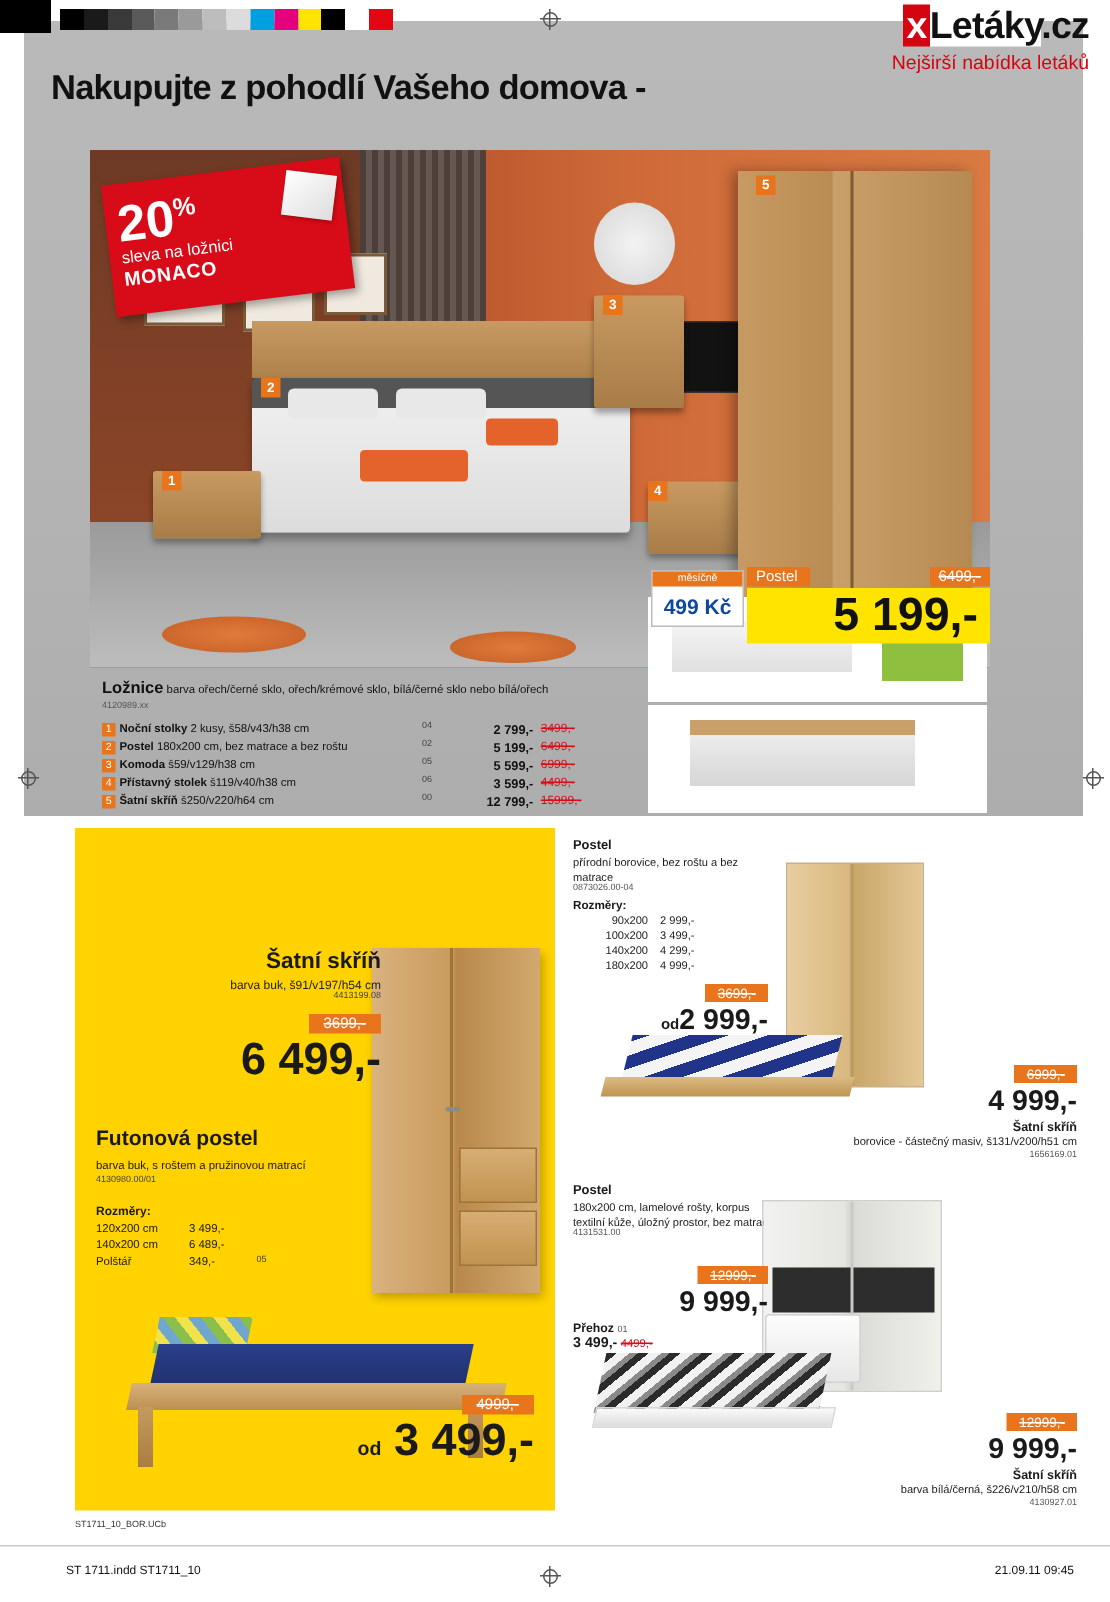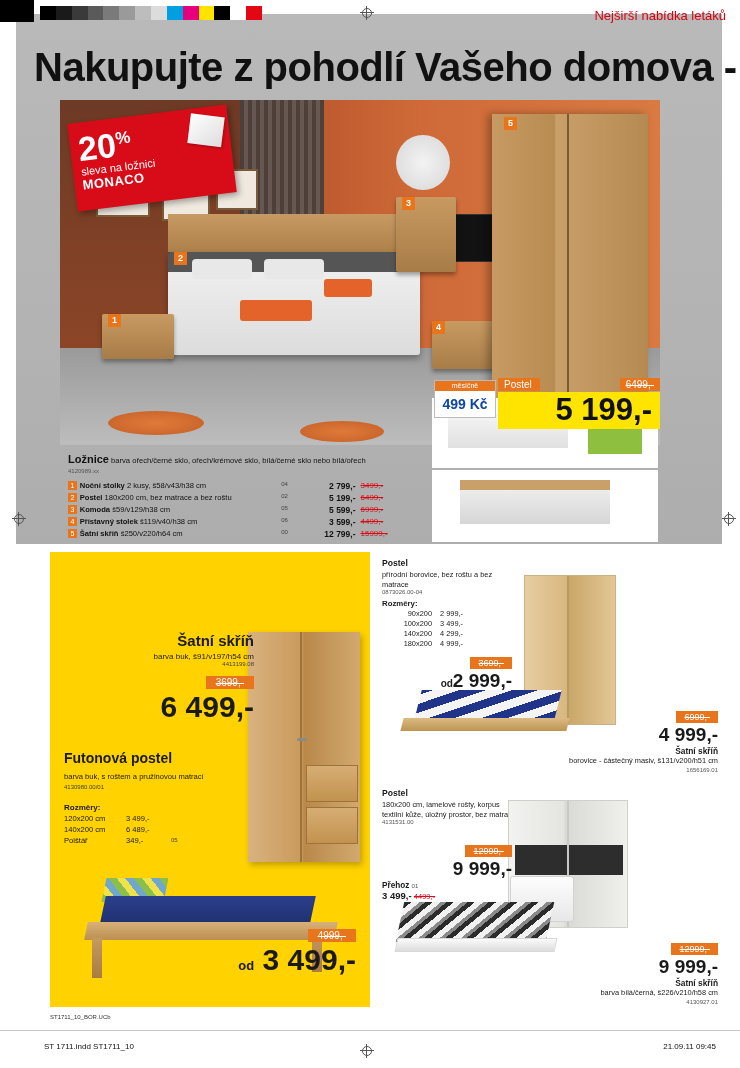--- a/index.html
+++ b/index.html
@@ -31,21 +31,21 @@
   .logo { position:absolute; right:14px; top:4px; text-align:right; }
   .logo .mark { font-size:25px; font-weight:bold; letter-spacing:-0.5px; line-height:26px; white-space:nowrap;}
   .logo .mark .x { background:#d40511; color:#fff; padding:0 2px; }
   .logo .mark .letaky { background:#fff; color:#111; }
   .logo .mark .cz { color:#111; }
   .logo .tag { font-size:13px; color:#d40511; margin-top:4px;text-align:right; }
 
   
   .headline {
     position:absolute; left:34px; top:45px; width:706px;
-    font-size:40px; font-weight:bold; color:#111; letter-spacing:-0.5px;
+    font-size:23px; font-weight:bold; color:#111; letter-spacing:-0.5px;
     white-space:nowrap;
   }
 
   
   .hero {
     position:absolute; left:16px; top:14px; width:706px; height:530px;
     background:linear-gradient(180deg,#b9b9b9 0%,#b3b3b3 60%,#adadad 100%);
     z-index:-1;
   }
 
@@ -264,20 +264,21 @@
       <i></i>
     </div>
   <div class="reg-mark" style="left:722px; top:512px;">
       <i></i>
     </div>
   <div class="reg-mark" style="left:360px; top:1044px;">
       <i></i>
     </div>
 
   <div class="logo">
+    <div class="mark"><span class="x">x</span><span class="letaky">Letáky</span><span class="cz">.cz</span></div>
     <div class="tag">Nejširší nabídka letáků</div>
   </div>
 
   <div class="hero"></div>
 
   <div class="headline">Nakupujte z pohodlí Vašeho domova -</div>
 
   <div class="hero-photo">
     <div class="room-wall"></div>
     <div class="room-wall2"></div>

